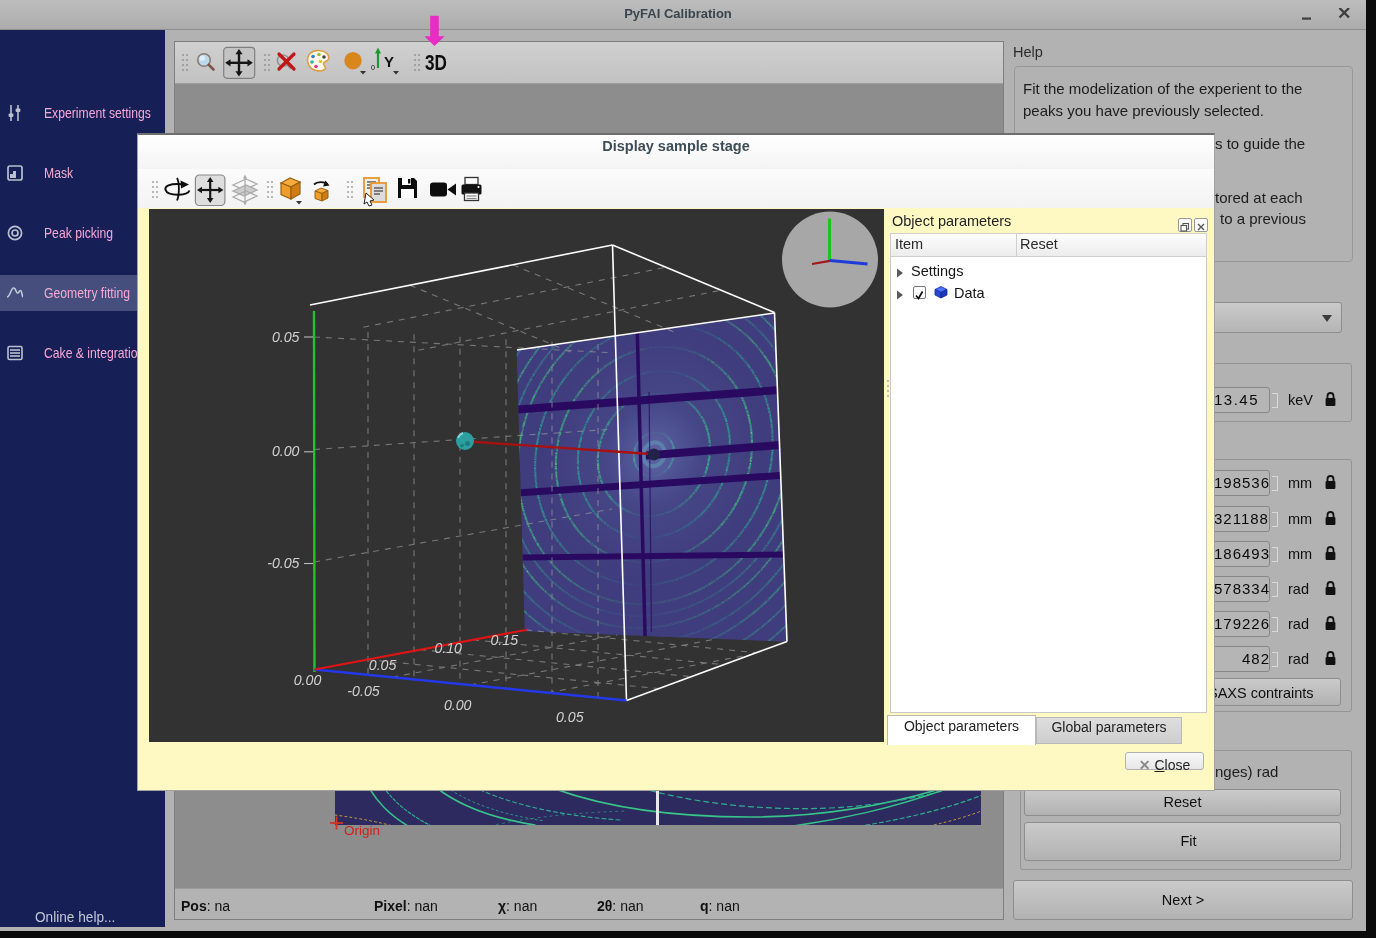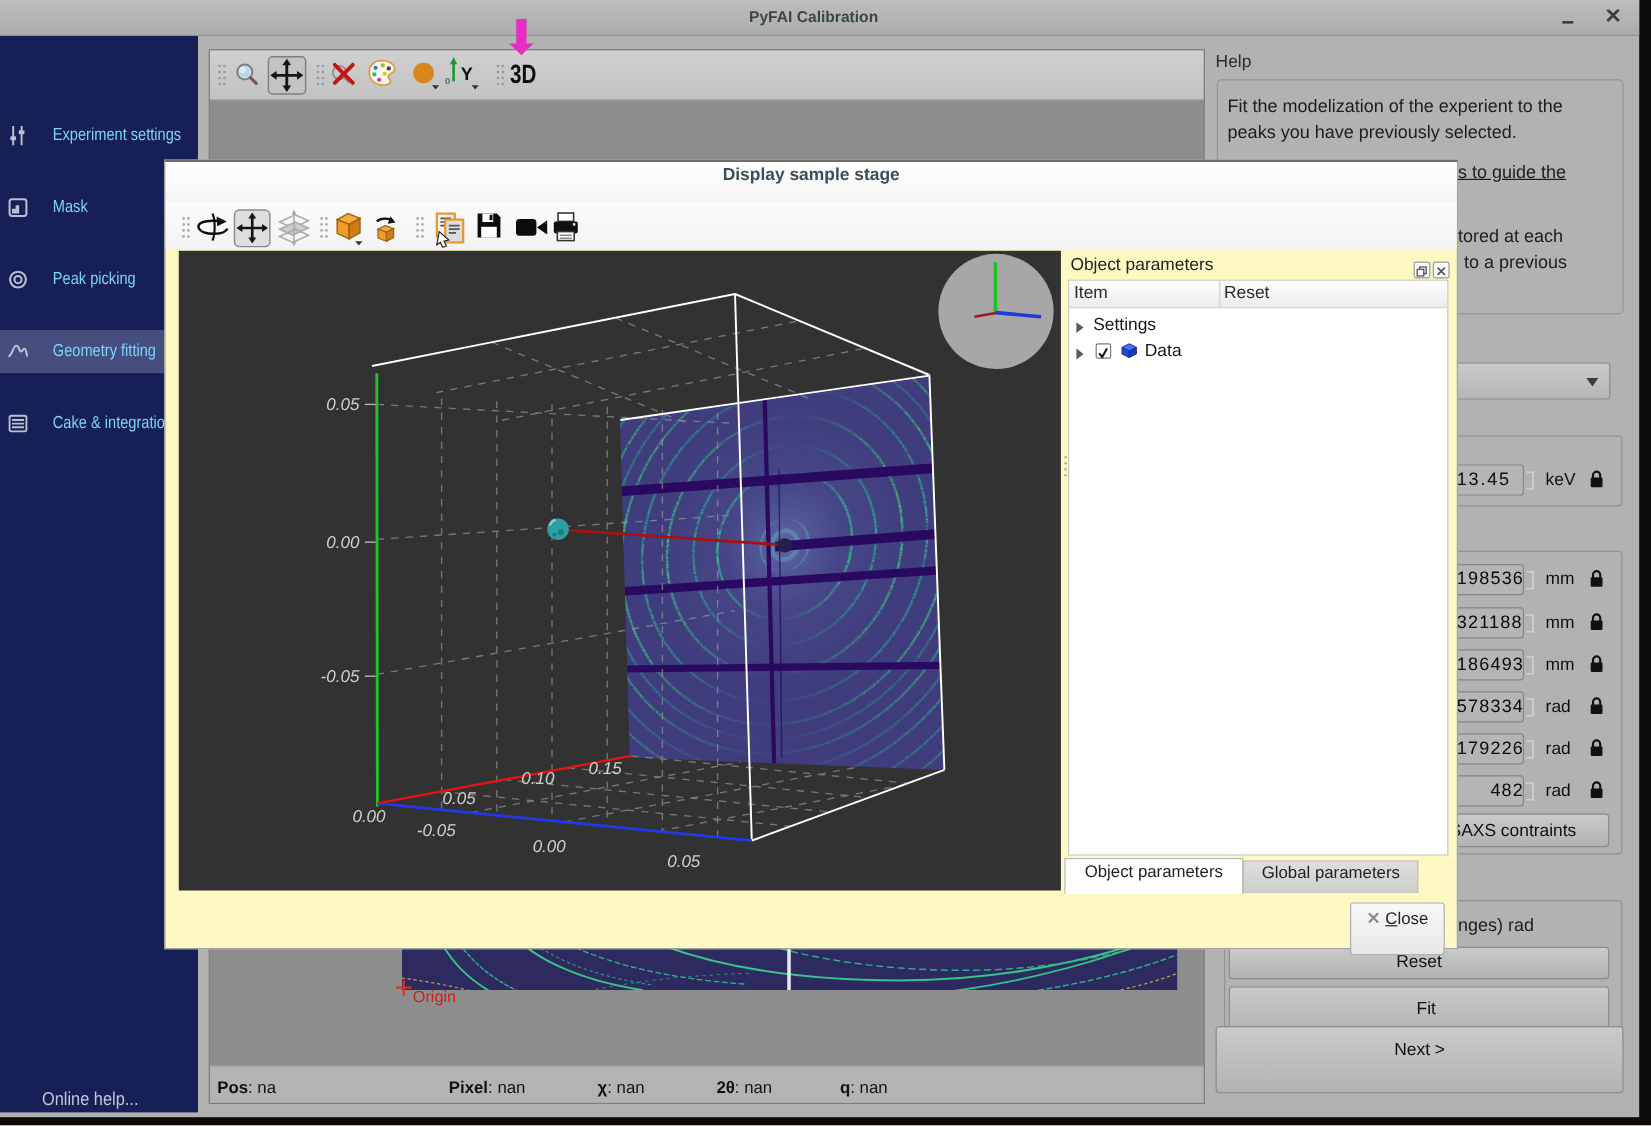--- a/index.html
+++ b/index.html
@@ -5,21 +5,21 @@
 #page{position:relative;width:1376px;height:938px;background:#0b0b0b;overflow:hidden;
   font-family:"Liberation Sans",sans-serif;-webkit-font-smoothing:antialiased;}
 #page *{box-sizing:border-box;}
 .abs{position:absolute;}
 #win{position:absolute;left:0;top:0;width:1366px;height:931px;background:#b2b2b2;}
 #titlebar{position:absolute;left:0;top:0;width:1366px;height:30px;
   background:linear-gradient(#bdbdbd,#acacac);border-bottom:1px solid #8f8f8f;}
 #titletxt{position:absolute;left:0;top:0;width:1356px;text-align:center;
   font-size:13px;font-weight:bold;color:#3a464e;line-height:28px;}
 #sidebar{position:absolute;left:0;top:30px;width:165px;height:897px;background:#171f57;}
-.sbitem{position:absolute;left:0;width:187px;height:36px;color:#7dd3fc;}
+.sbitem{position:absolute;left:0;width:187px;height:36px;color:#f9a8d4;}
 .sbitem .txt{position:absolute;left:44px;top:50%;transform:translateY(-50%) scaleX(0.84);transform-origin:left center;font-size:14.5px;white-space:nowrap;}
 .sbitem svg{position:absolute;left:6px;top:50%;transform:translateY(-50%);}
 .sbsel{background:#454e7c;}
 #onlinehelp{position:absolute;left:35px;top:878px;color:#c2c8d6;font-size:15.5px;transform:scaleX(0.88);transform-origin:left center;}
 #central{position:absolute;left:174px;top:41px;width:830px;height:879px;border:1px solid #7e7e7e;background:#8d8d8d;}
 #mtoolbar{position:absolute;left:0;top:0;width:828px;height:42px;background:linear-gradient(#d0d0d0,#c2c2c2);border-bottom:1px solid #9c9c9c;}
 #plot{position:absolute;left:0;top:43px;width:828px;height:803px;background:#8d8d8d;}
 #statusbar{position:absolute;left:0;top:846px;width:828px;height:31px;background:#b3b3b3;border-top:1px solid #9c9c9c;font-size:14px;color:#111;}
 #statusbar span{position:absolute;top:56%;transform:translateY(-50%);white-space:nowrap;}
 #imgstrip{position:absolute;left:160px;top:704px;width:646px;height:36px;background:#2d2a5f;overflow:hidden;}
@@ -40,21 +40,21 @@
 #dtitle{position:absolute;left:0;top:0;width:100%;height:34px;text-align:center;line-height:23px;
   font-size:14.5px;font-weight:bold;color:#3c4d57;background:linear-gradient(#ffffff,#f4f4f4);}
 #dtoolbar{position:absolute;left:0;top:34px;width:100%;height:39px;background:linear-gradient(#fbfbfb,#f3f3f3);}
 #canvas{position:absolute;left:11px;top:74px;width:735px;height:533px;background:#323232;font-style:italic;}
 #oppanel{position:absolute;left:752px;top:74px;width:317px;height:640px;}
 #optitle{position:absolute;font-size:14.5px;color:#1f1f1f;}
 #ophead{position:absolute;left:0px;top:24px;width:317px;height:24px;background:linear-gradient(#fdfdfd,#ececec);
   border:1px solid #cfcfcf;font-size:14.5px;color:#2a2a2a;}
 #optree{position:absolute;left:0px;top:48px;width:317px;height:456px;background:#ffffff;border:1px solid #c8c8c8;border-top:none;}
 .tabbtn{position:absolute;font-size:14px;color:#222;text-align:center;}
-#closebtn{position:absolute;left:987px;top:617px;width:79px;height:44px;background:linear-gradient(#f8f8f8,#e7e7e7);
+#closebtn{position:absolute;left:987px;top:617px;width:79px;height:18px;background:linear-gradient(#f8f8f8,#e7e7e7);
   border:1px solid #b0b0b0;border-radius:3px;font-size:14px;color:#222;text-align:center;line-height:25px;}
 #arrow{position:absolute;left:424px;top:15px;z-index:20;}
 .dockbtn{position:absolute;width:14px;height:14px;border:1px solid #9a9a9a;border-radius:2px;background:#fbfbfb;}
 </style></head>
 <body>
 <div id="page">
 <div id="win">
   <div id="titlebar">
     <div id="titletxt">PyFAI Calibration</div>
     <svg class="abs" style="left:1299px;top:8px" width="60" height="16">
@@ -212,21 +212,21 @@
       <span style="left:199px"><b>Pixel</b>: nan</span>
       <span style="left:323px"><b>χ</b>: nan</span>
       <span style="left:422px"><b>2θ</b>: nan</span>
       <span style="left:525px"><b>q</b>: nan</span>
     </div>
   </div>
   <div id="helplbl">Help</div>
   <div id="helpframe"></div>
   <div class="htext" style="left:1023px;top:80px;">Fit the modelization of the experient to the</div>
   <div class="htext" style="left:1023px;top:102px;">peaks you have previously selected.</div>
-  <div class="htext" style="left:1215px;top:135px;text-decoration:underline;">s to guide the</div>
+  <div class="htext" style="left:1215px;top:135px;">s to guide the</div>
   <div class="htext" style="left:1215px;top:189px;">tored at each</div>
   <div class="htext" style="left:1220px;top:210px;">to a previous</div>
   <div class="abs" style="left:1150px;top:302px;width:192px;height:31px;background:linear-gradient(#cacaca,#b5b5b5);border:1px solid #8d8d8d;border-radius:3px;"></div>
   <svg class="abs" style="left:1320px;top:313px;" width="14" height="10">
         <path d="M2,2 L12,2 L7,9 Z" fill="#3c3c3c"></path>
       </svg>
   <div class="gbox" style="left:1020px;top:363px;width:332px;height:59px;"></div>
   <div class="spinbox" style="left:1150px;top:387px;text-align:left;">
         <span style="letter-spacing:1.5px;font-size:15px;position:absolute;left:63px;top:0px;">13.45</span>
       </div>
@@ -291,21 +291,21 @@
         <path d="M3.5,7.5 V5 a3,3 0 0 1 6,0 V7.5" fill="none" stroke="#111" stroke-width="1.8"></path>
         <rect x="1.6" y="7" width="9.8" height="8" rx="1" fill="#111"></rect>
       </svg>
   <div class="btn" style="left:1060px;top:678px;width:281px;height:28px;">
         <span class="abs" style="left:147px;top:6px;white-space:nowrap;">SAXS contraints</span>
       </div>
   <div class="gbox" style="left:1020px;top:750px;width:332px;height:120px;"></div>
   <div class="htext" style="left:1215px;top:762.5px;">nges) rad</div>
   <div class="btn" style="left:1024px;top:789px;width:317px;height:27px;line-height:25px;">Reset</div>
   <div class="btn" style="left:1024px;top:822px;width:317px;height:39px;line-height:37px;padding-left:12px;">Fit</div>
-  <div class="btn" style="left:1013px;top:855px;width:340px;height:56px;line-height:38px;">Next &gt;</div>
+  <div class="btn" style="left:1013px;top:880px;width:340px;height:40px;line-height:38px;">Next &gt;</div>
 </div>
 <div id="dialog">
   <div id="dtitle">Display sample stage</div>
   <div id="dtoolbar">
     <svg width="1076" height="39" viewBox="0 0 1076 39">
       <g fill="#a8a8a8">
         <circle cx="15" cy="13" r="1.1"></circle>
             <circle cx="19" cy="13" r="1.1"></circle>
             <circle cx="15" cy="18" r="1.1"></circle>
             <circle cx="19" cy="18" r="1.1"></circle>

